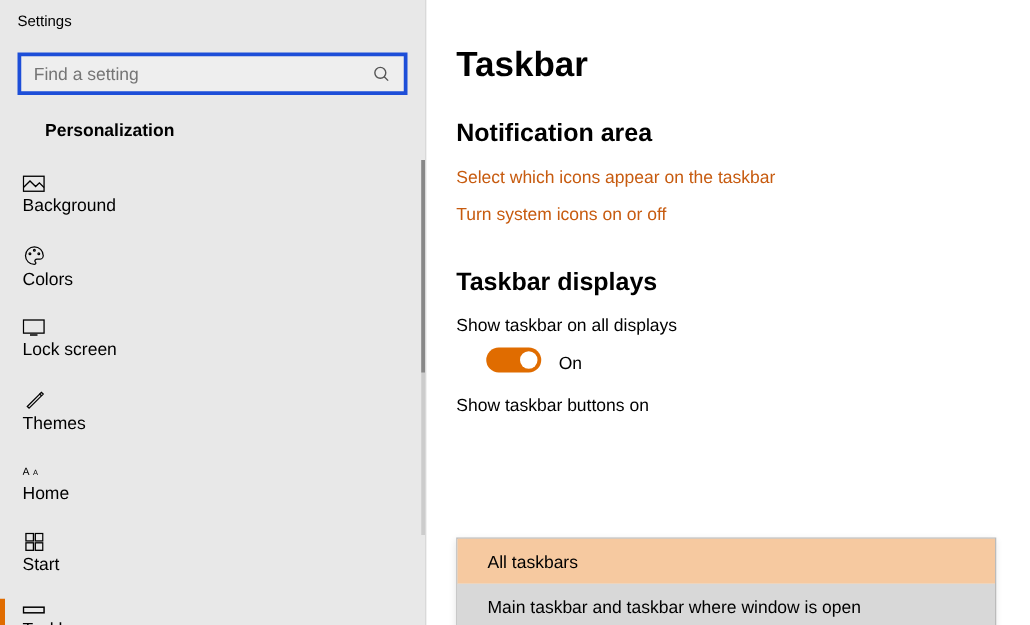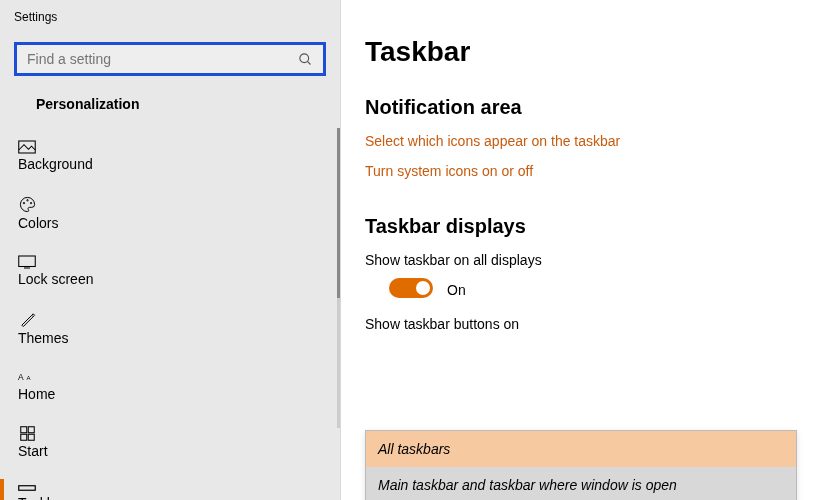--- a/index.html
+++ b/index.html
@@ -54,21 +54,21 @@
   }
   .toggle .knob {
     position: absolute; right: 3px; top: 3px; width: 14px; height: 14px; border-radius: 50%; background: #fff;
   }
   .toggle-state { font-size: 14px; }
   .dropdown-area { position: relative; width: 432px; }
   .dropdown-list {
     position: absolute; top: 0; left: 0; width: 100%; border: 1px solid #bbb; background: #f4f4f4;
     box-shadow: 0 2px 6px rgba(0,0,0,0.12);
   }
-  .dd-option { padding: 10px 12px; font-size: 14px; cursor: default; font-style: italic; }
+  .dd-option { padding: 10px 24px; font-size: 14px; cursor: default; }
   .dd-option.selected { background: #f6c9a0; }
   .dd-option.hover { background: #d8d8d8; }
   .underlying {
     margin-top: 98px; width: 432px; border: 1px solid #999; padding: 7px 10px; font-size: 14px;
     display:flex; justify-content:space-between; align-items:center; color:#333;
     position: relative; z-index: -1;
   }
   svg { display:block; }
 </style>
 </head>

